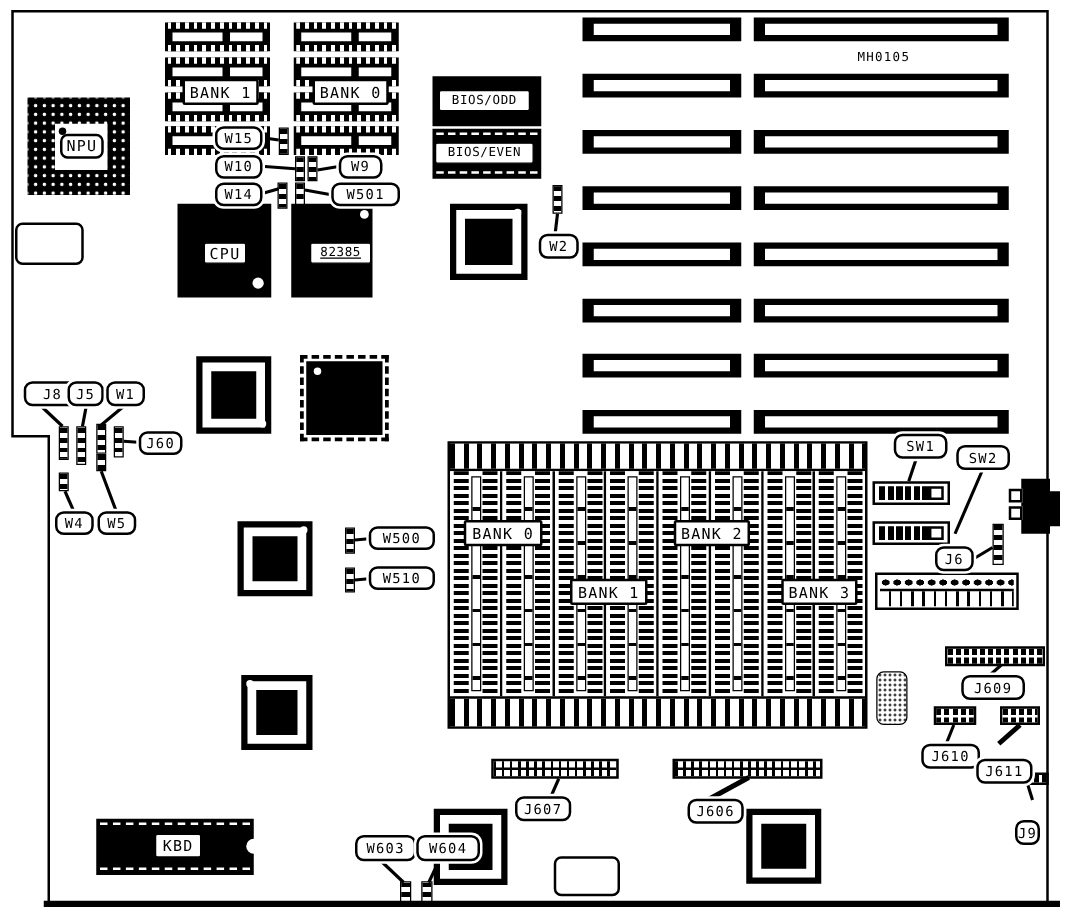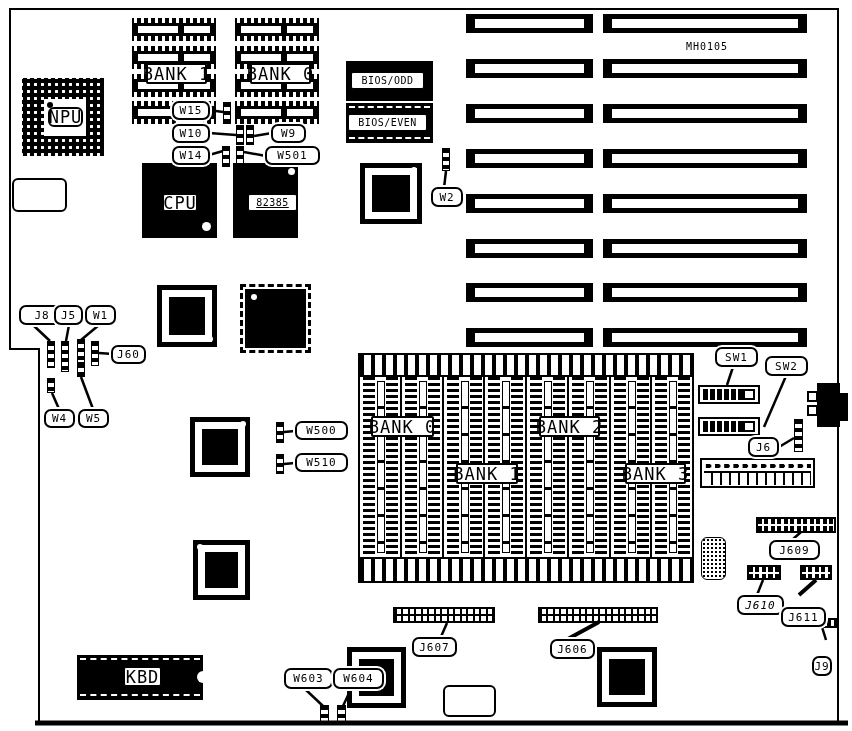--- a/index.html
+++ b/index.html
@@ -32,21 +32,21 @@
   .hdr1{position:absolute;box-sizing:border-box;border:2px solid #000;
     background:repeating-linear-gradient(90deg,#000 0 4px,#fff 4px 7px);z-index:2;}
   .hdrx{position:absolute;box-sizing:border-box;border:2px solid #000;background-color:#fff;
     background-image:repeating-linear-gradient(90deg,#000 0 2px,rgba(0,0,0,0) 2px 6.5px);z-index:2;}
   .hdrx::after{content:"";position:absolute;left:0;right:0;top:50%;margin-top:-1px;height:2px;background:#000;}
   
   .lbl{position:absolute;box-sizing:border-box;background:#fff;border:2px solid #000;border-radius:7px;
     display:flex;align-items:center;justify-content:center;font-size:11px;letter-spacing:1px;
     white-space:nowrap;z-index:5;box-shadow:0 0 0 2px #fff;}
   .chiplbl{position:absolute;box-sizing:border-box;background:#fff;border:2px solid #000;border-radius:2px;
-    display:flex;align-items:center;justify-content:center;font-size:17px;letter-spacing:1px;
+    display:flex;align-items:center;justify-content:center;font-size:12px;letter-spacing:1px;
     white-space:nowrap;z-index:4;}
   .sm{font-size:10px;letter-spacing:0.5px;}
   
   .npu{position:absolute;background-color:#000;z-index:2;
     background-image:radial-gradient(circle,#fff 1.4px,rgba(0,0,0,0) 1.6px);
     background-size:7px 7px;background-position:3px 3px;}
   .npu-hole{position:absolute;background:#fff;z-index:3;}
   
   .dipchip{position:absolute;box-sizing:border-box;background:#000;z-index:2;}
   .dashedchip::before,.dashedchip::after{content:"";position:absolute;left:3px;right:3px;height:0;border-top:2px dashed #fff;}
@@ -251,21 +251,21 @@
   <div class="pwr" style="left:700px;top:458px;width:115px;height:30px;">
     <div class="pwr-top"></div>
     <div class="pwr-bot"></div>
   </div>
 
   <div class="hdr2" style="left:756px;top:517px;width:80px;height:16px;"></div>
   <div class="lbl" style="left:769px;top:540px;width:51px;height:20px;">J609</div>
   <div class="spk" style="left:701px;top:537px;width:25px;height:43px;"></div>
   <div class="hdr2" style="left:747px;top:565px;width:34px;height:15px;"></div>
   <div class="hdr2" style="left:800px;top:565px;width:32px;height:15px;"></div>
-  <div class="lbl" style="left:737px;top:595px;width:47px;height:20px;font-style:italic;">J610</div>
+  <div class="lbl" style="left:737px;top:595px;width:47px;height:20px;">J610</div>
   <div class="lbl" style="left:781px;top:595px;width:45px;height:20px;margin-top:12px;">J611</div>
   <div class="hdr1" style="left:811px;top:618px;width:28px;height:10px;"></div>
   <div class="lbl" style="left:812px;top:656px;width:20px;height:20px;">J9</div>
 
   <div class="hdrx" style="left:393px;top:607px;width:102px;height:16px;"></div>
   <div class="lbl" style="left:412px;top:637px;width:45px;height:20px;">J607</div>
   <div class="hdrx" style="left:538px;top:607px;width:120px;height:16px;"></div>
   <div class="lbl" style="left:550px;top:639px;width:45px;height:20px;">J606</div>
 
   <div class="dipchip dashedchip" style="left:77px;top:655px;width:126px;height:45px;"></div>

